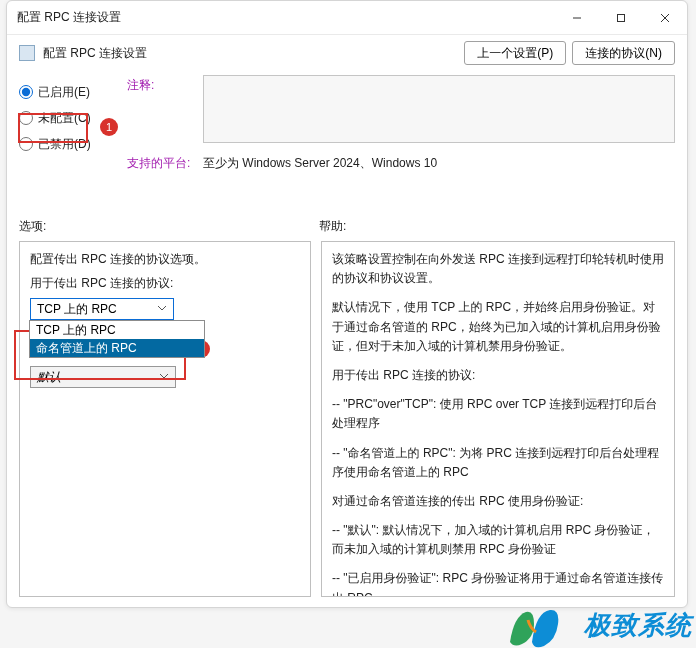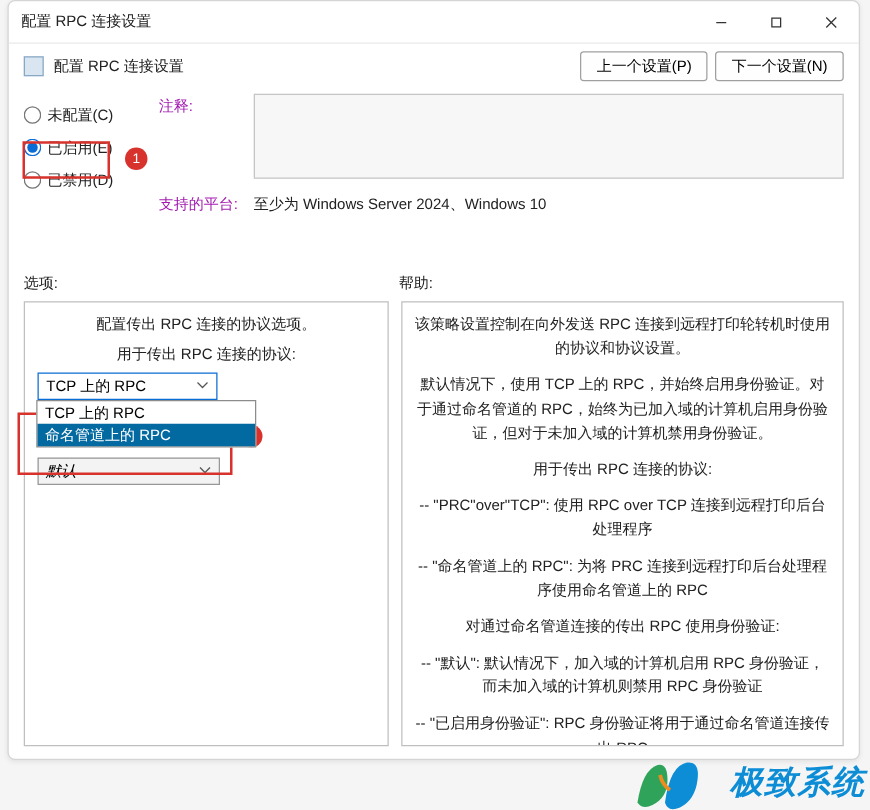--- a/index.html
+++ b/index.html
@@ -126,21 +126,20 @@
     color: #222;
   }
   .pane-labels .opt-lbl { flex: 0 0 300px; }
   .pane-labels .help-lbl { flex: 1; }
   .panes {
     display: flex;
     gap: 10px;
     padding: 2px 12px 10px 12px;
     flex: 1;
     min-height: 0;
-    text-align: center;
   }
   .panel {
     border: 1px solid #bfbfbf;
     background: #ffffff;
     overflow: hidden;
     position: relative;
   }
   .options-panel {
     width: 292px;
     display: flex; flex-direction: column;
@@ -241,33 +240,33 @@
           </svg>
       </div>
     </div>
   </div>
 
   <div class="header-row">
     <span class="hdr-icon"></span>
     <span class="hdr-title">配置 RPC 连接设置</span>
     <div class="nav-buttons">
       <button>上一个设置(P)</button>
-      <button>下一个设置(N)</button>
+      <button>连接的协议(N)</button>
     </div>
   </div>
 
   <div class="top-grid">
     <div class="radio-col">
       <label>
+        <input type="radio" name="st" checked="" style="">
+        <span>已启用(E)</span>
+      </label>
+      <label>
         <input type="radio" name="st" style="">
         <span>未配置(C)</span>
-      </label>
-      <label>
-        <input type="radio" name="st" checked="" style="">
-        <span>已启用(E)</span>
       </label>
       <label>
         <input type="radio" name="st" style="">
         <span>已禁用(D)</span>
       </label>
     </div>
     <div class="info-col">
       <div class="info-row">
         <div class="info-label">注释:</div>
         <div class="comment-box"></div>

